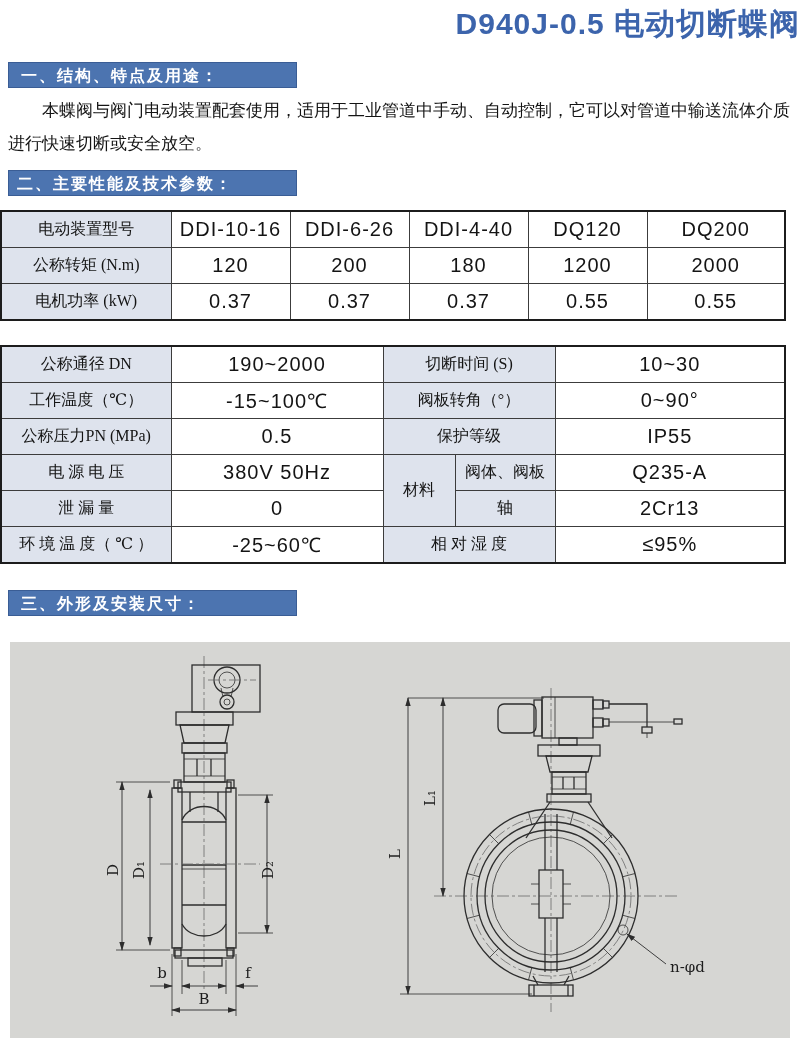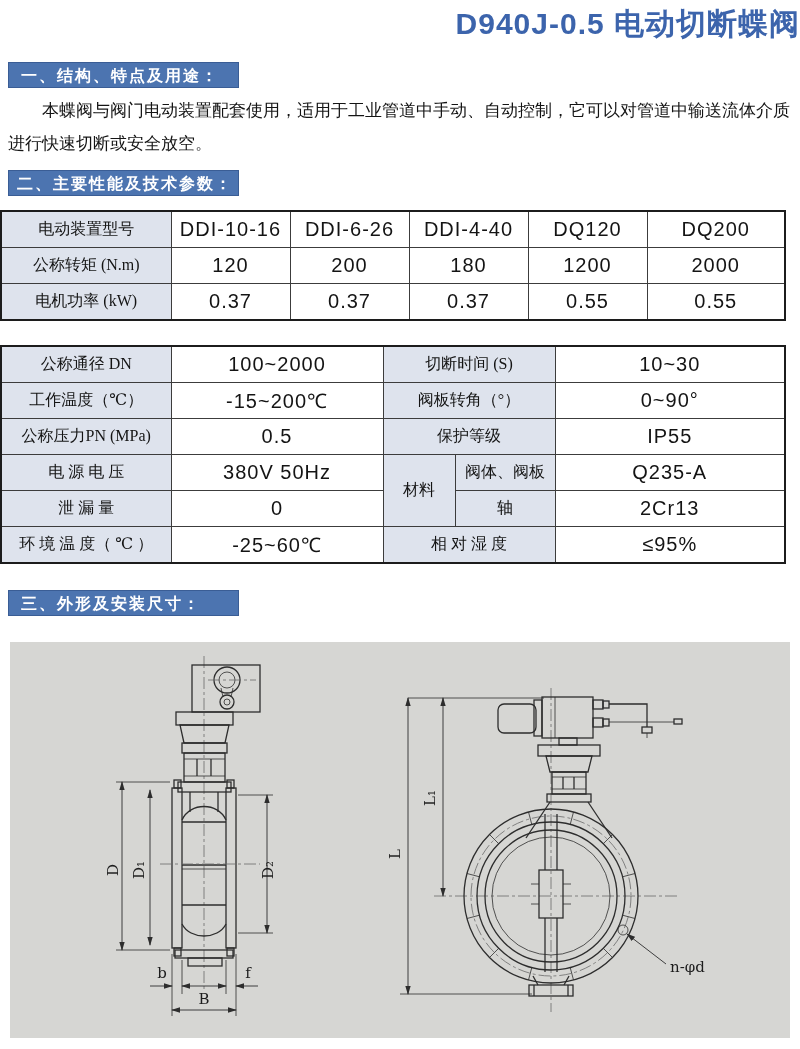--- a/index.html
+++ b/index.html
@@ -3,21 +3,21 @@
 <meta charset="utf-8">
 <style>
   html,body{margin:0;padding:0;background:#ffffff;}
   .page{position:relative;width:800px;height:1049px;background:#ffffff;overflow:hidden;
         font-family:"Liberation Serif","DejaVu Serif",serif;color:#141414;}
 
   .title{position:absolute;top:4px;left:0;width:800px;text-align:right;
          font-family:"Liberation Sans","DejaVu Sans",sans-serif;
          font-size:30px;font-weight:bold;color:#3c64ac;letter-spacing:1px;margin:0;}
 
-  .section-bar{position:absolute;left:8px;width:231px;height:26px;line-height:26px;
+  .section-bar{position:absolute;left:8px;width:289px;height:26px;line-height:26px;
          background:#4c74b0;border:1px solid #3a5d95;box-sizing:border-box;
          color:#ffffff;font-family:"Liberation Sans","DejaVu Sans",sans-serif;
          font-weight:bold;font-size:16px;letter-spacing:2px;padding-left:12px;}
   .bar1{top:62px;} .bar2{top:170px;padding-left:8px;} .bar3{top:590px;}
 
   .intro{position:absolute;top:94px;left:8px;width:784px;margin:0;
          font-size:17px;line-height:33px;text-indent:2em;}
 
   table{border-collapse:collapse;table-layout:fixed;
         position:absolute;left:0;width:784px;
@@ -93,27 +93,27 @@
     <colgroup>
         <col style="width:170px">
         <col style="width:212px">
         <col style="width:72px">
         <col style="width:100px">
         <col style="width:230px">
       </colgroup>
     <tbody>
         <tr>
       <td class="lbl">公称通径 DN</td>
-      <td class="val">100~2000</td>
+      <td class="val">190~2000</td>
       <td class="lbl" colspan="2">切断时间 (S)</td>
       <td class="val">10~30</td>
     </tr>
     <tr>
       <td class="lbl">工作温度（℃）</td>
-      <td class="val">-15~200℃</td>
+      <td class="val">-15~100℃</td>
       <td class="lbl" colspan="2">阀板转角（°）</td>
       <td class="val">0~90°</td>
     </tr>
     <tr>
       <td class="lbl">公称压力PN (MPa)</td>
       <td class="val">0.5</td>
       <td class="lbl" colspan="2">保护等级</td>
       <td class="val">IP55</td>
     </tr>
     <tr>

